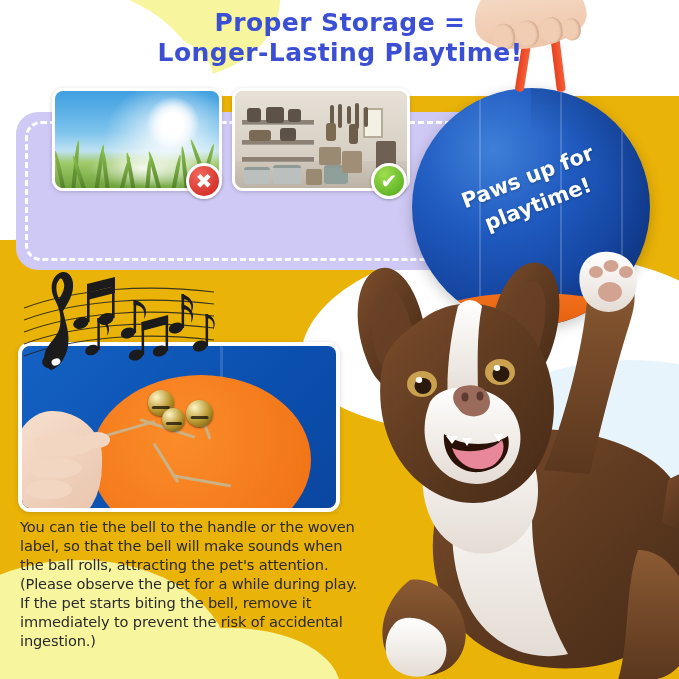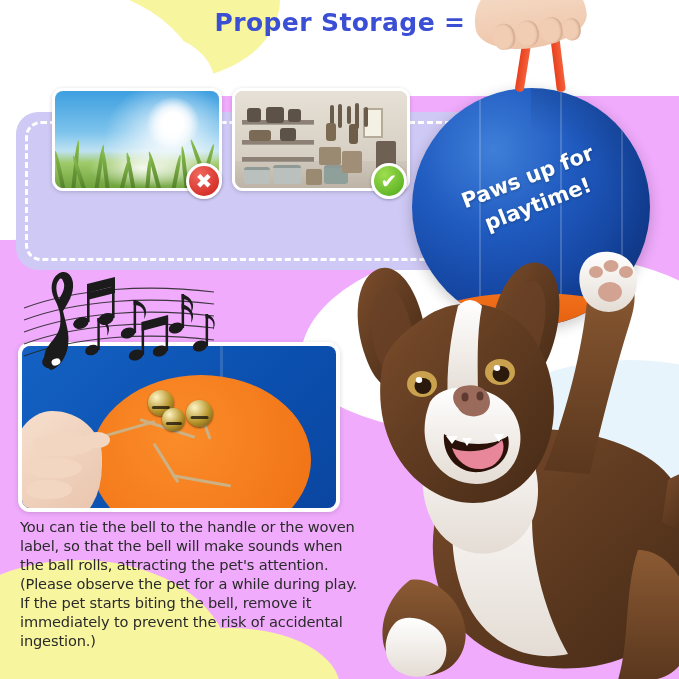--- a/index.html
+++ b/index.html
@@ -4,21 +4,21 @@
 <style>
   * { box-sizing: border-box; margin: 0; padding: 0; }
   html, body {
     width: 679px; height: 679px;
     overflow: hidden;
     font-family: "DejaVu Sans", sans-serif;
   }
   #page {
     position: relative;
     width: 679px; height: 679px;
-    background: #f0abfc;
+    background: #eab308;
     overflow: hidden;
   }
 
   
   .blob-yellow-tl {
     position: absolute; left: -60px; top: -70px;
     width: 250px; height: 190px;
     background: #f7f59e;
     border-radius: 50% 55% 48% 52% / 52% 48% 55% 45%;
   }
@@ -337,20 +337,21 @@
   <div class="blob-yellow-top2"></div>
   <div class="blob-white-top"></div>
   <div class="blob-white-notch"></div>
   <div class="blob-white-mid-right"></div>
   <div class="blob-ltblue-right"></div>
   <div class="blob-yellow-bl"></div>
   <div class="blob-yellow-bl2"></div>
 
   <div class="heading">
     <div>Proper Storage =</div>
+    <div>Longer-Lasting Playtime!</div>
   </div>
 
   <div class="storage-panel"></div>
 
   <div class="photo photo-sun">
     <div class="sun-sky"></div>
     <div class="sun-glow"></div>
     <div class="sun-disc"></div>
     <div class="haze"></div>
     <div class="grass-blade" style="left:4%;  transform:rotate(-12deg); height:42px;"></div>

